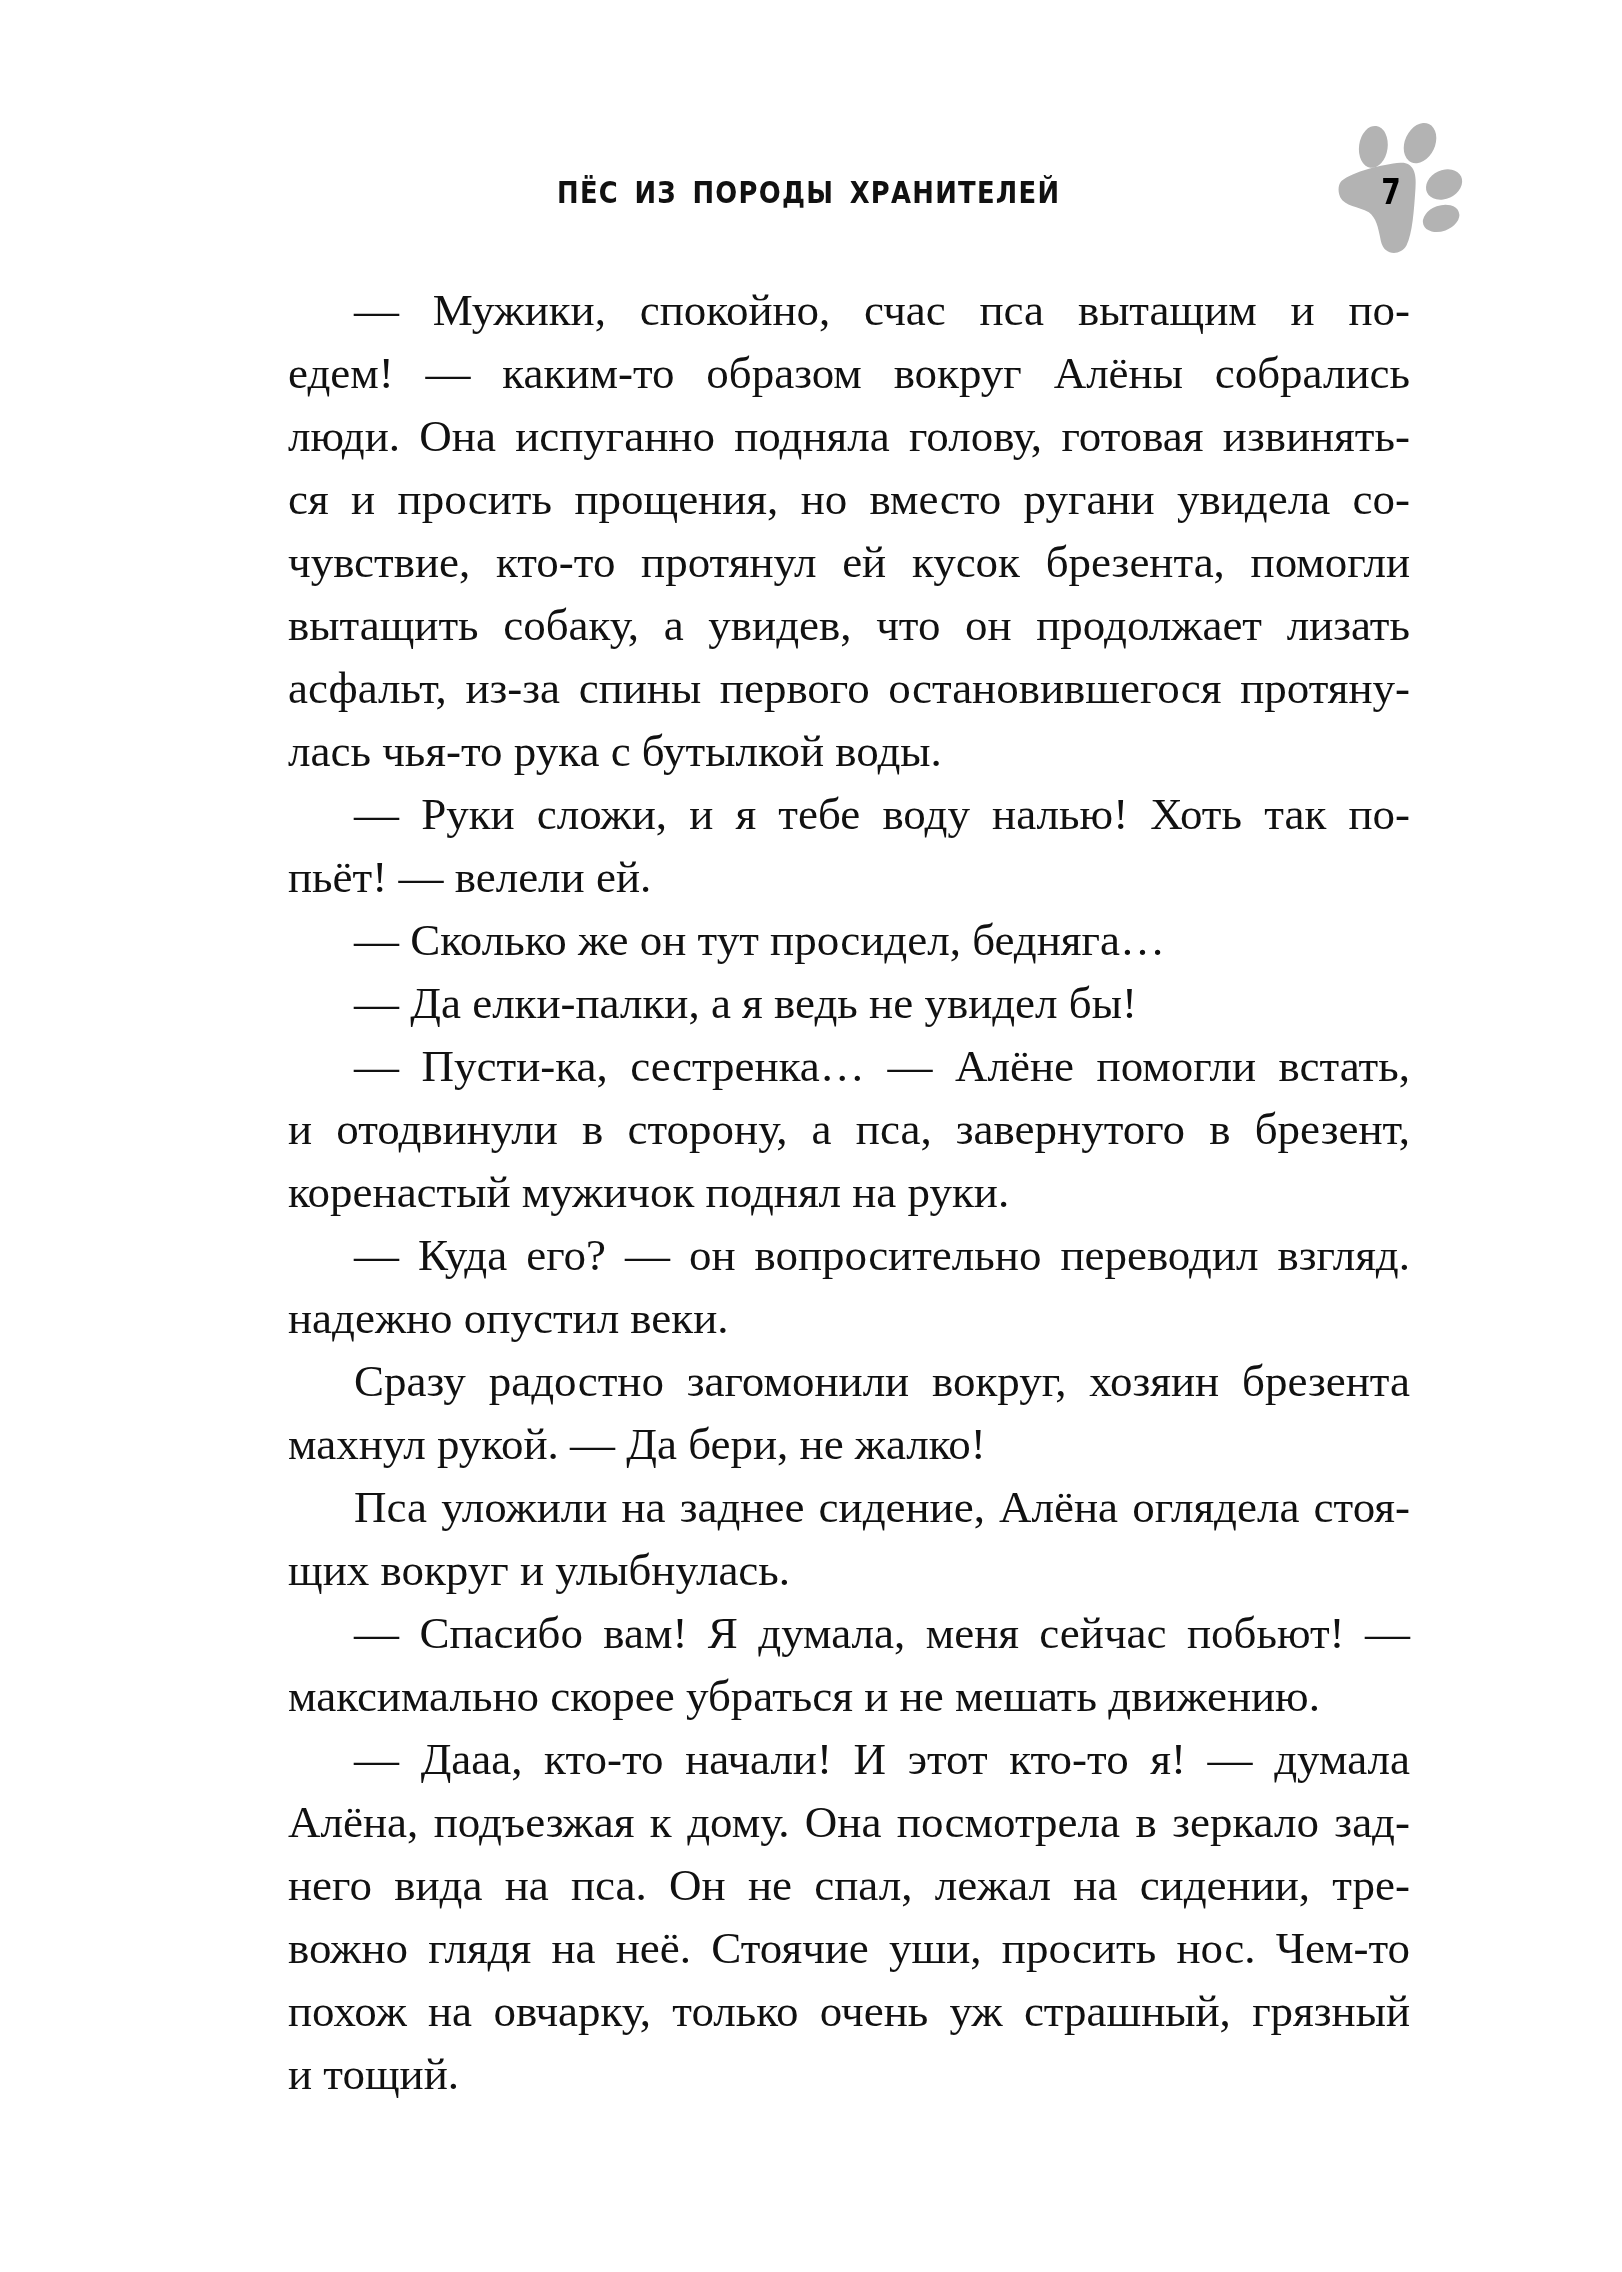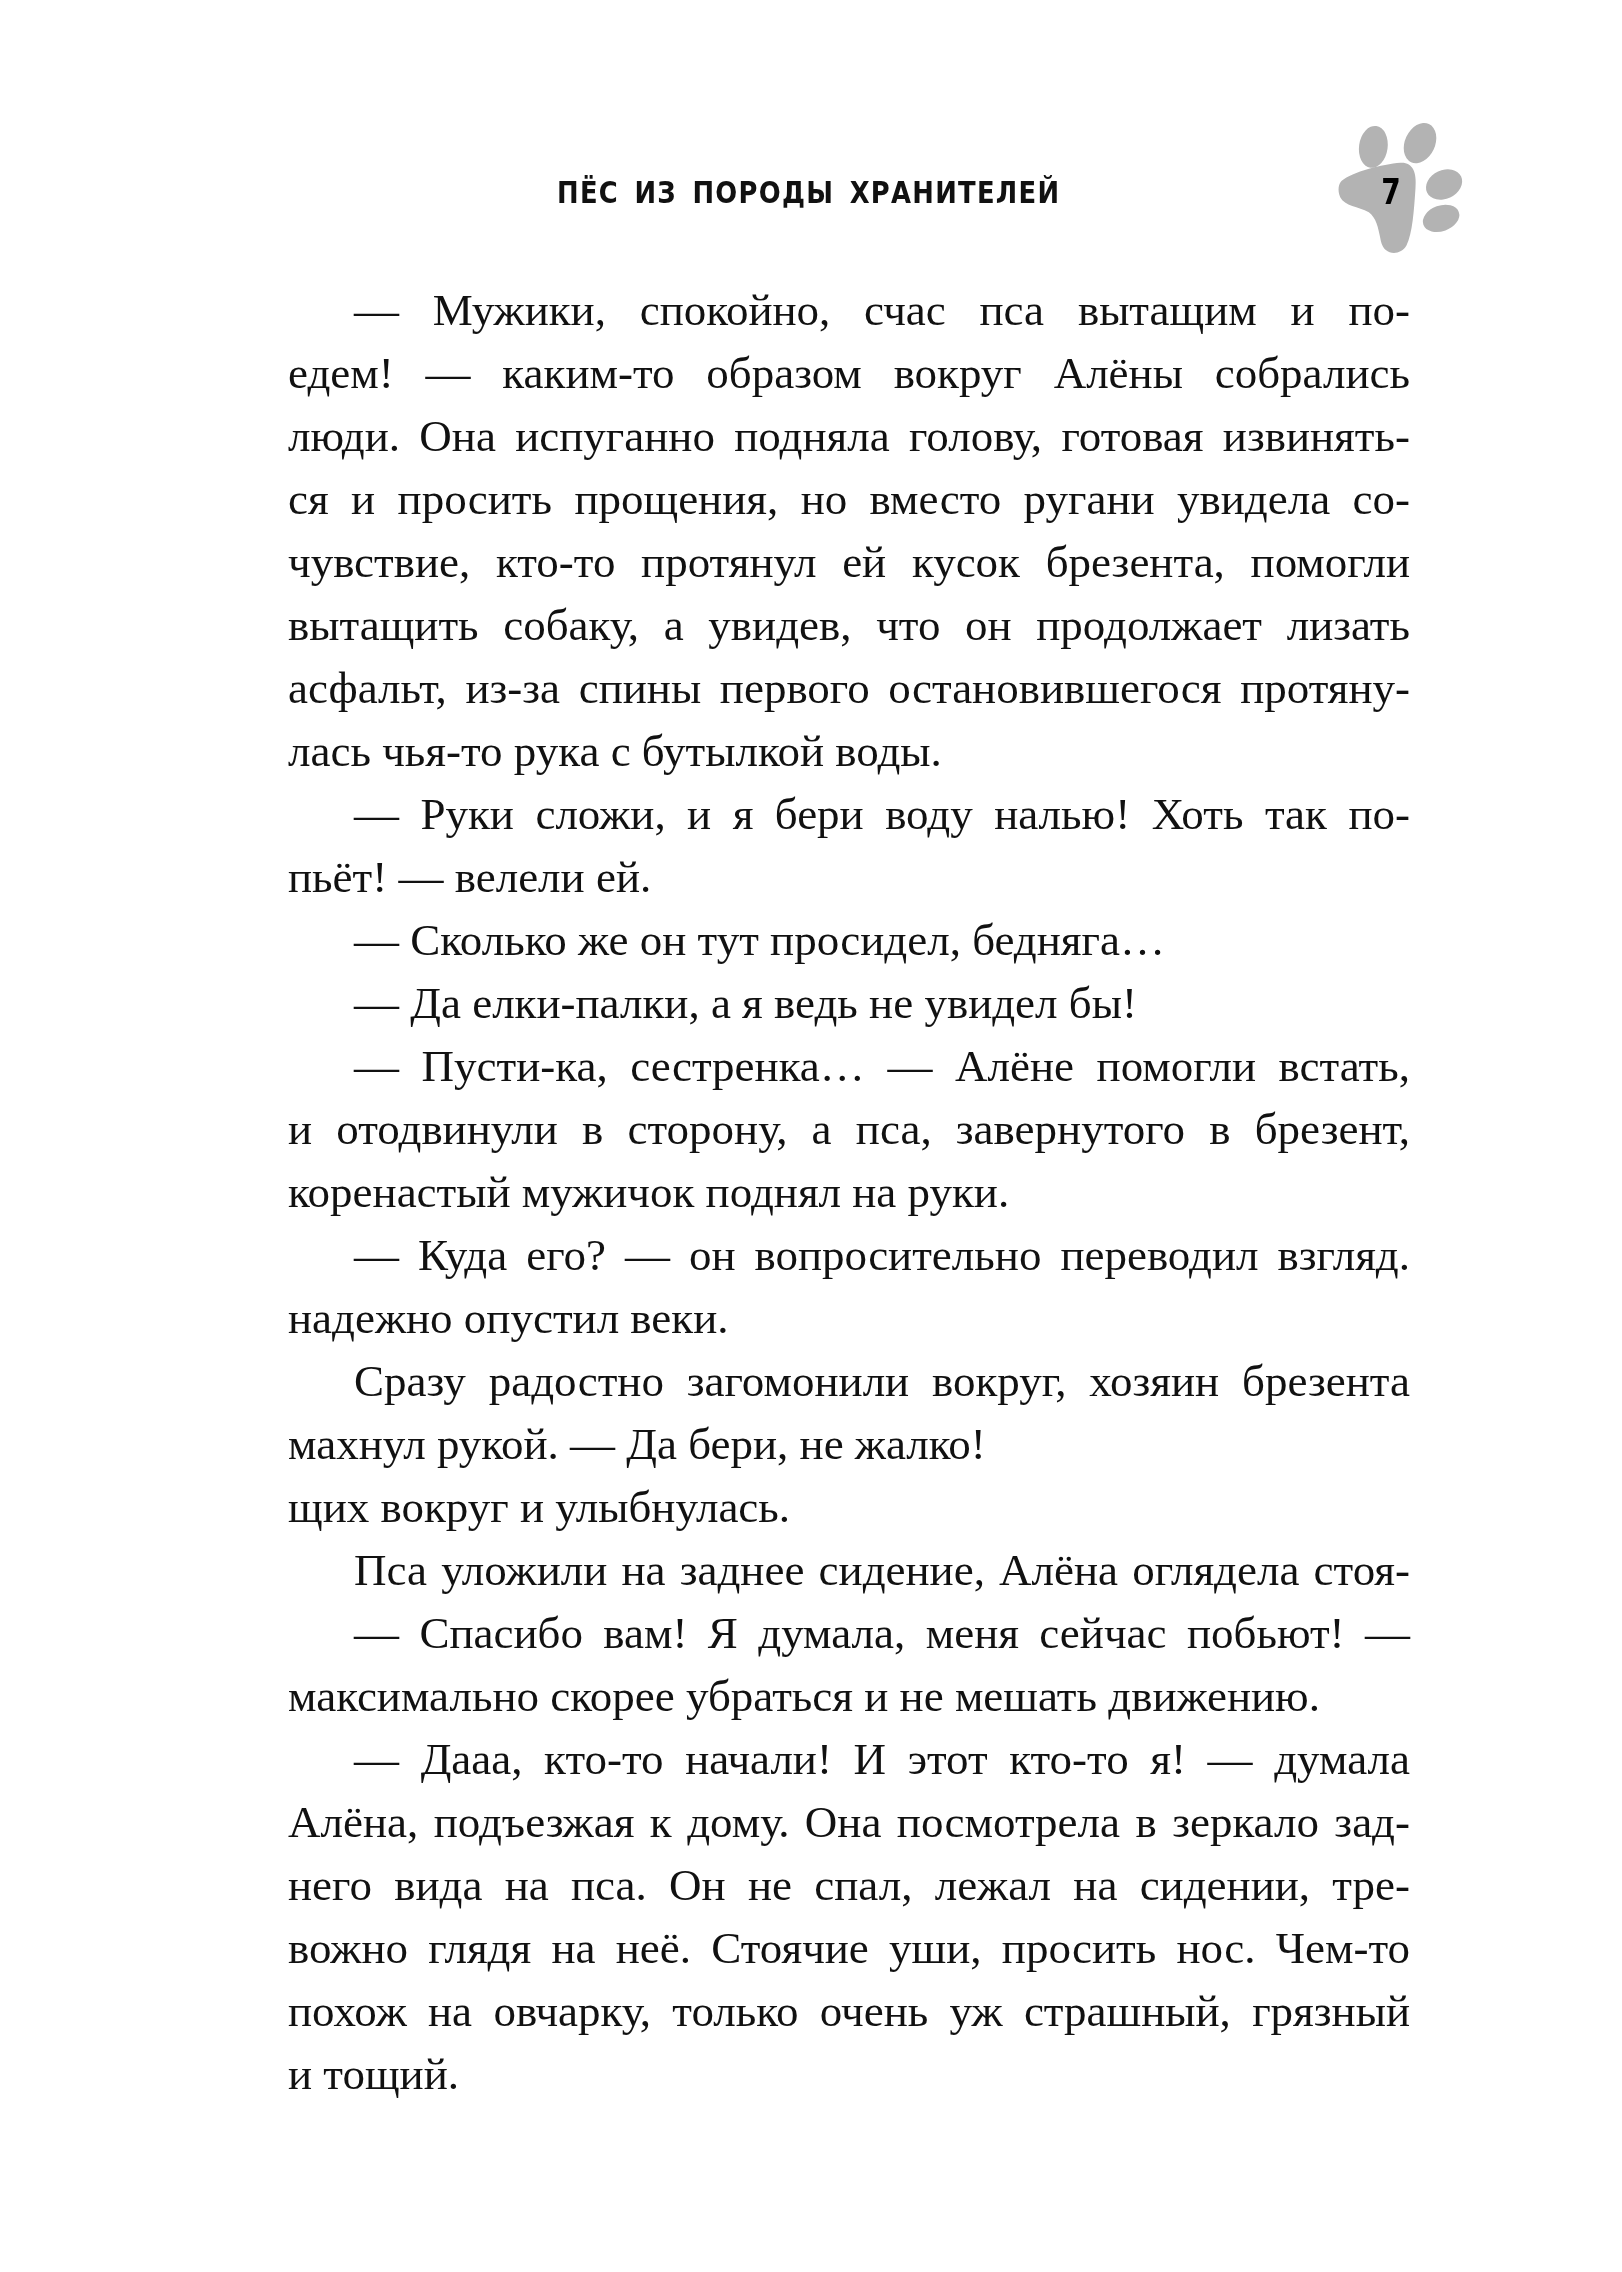--- a/index.html
+++ b/index.html
@@ -45,33 +45,33 @@
 
 <div class="body-text" id="body-text">
     <span class="line indent">— Мужики, спокойно, счас пса вытащим и по-</span>
     <span class="line">едем! — каким-то образом вокруг Алёны собрались</span>
     <span class="line">люди. Она испуганно подняла голову, готовая извинять-</span>
     <span class="line">ся и просить прощения, но вместо ругани увидела со-</span>
     <span class="line">чувствие, кто-то протянул ей кусок брезента, помогли</span>
     <span class="line">вытащить собаку, а увидев, что он продолжает лизать</span>
     <span class="line">асфальт, из-за спины первого остановившегося протяну-</span>
     <span class="line last">лась чья-то рука с бутылкой воды.</span>
-    <span class="line indent">— Руки сложи, и я бери воду налью! Хоть так по-</span>
+    <span class="line indent">— Руки сложи, и я тебе воду налью! Хоть так по-</span>
     <span class="line last">пьёт! — велели ей.</span>
     <span class="line indent last">— Сколько же он тут просидел, бедняга…</span>
     <span class="line indent last">— Да елки-палки, а я ведь не увидел бы!</span>
     <span class="line indent">— Пусти-ка, сестренка… — Алёне помогли встать,</span>
     <span class="line">и отодвинули в сторону, а пса, завернутого в брезент,</span>
     <span class="line last">коренастый мужичок поднял на руки.</span>
     <span class="line indent">— Куда его? — он вопросительно переводил взгляд.</span>
     <span class="line last">надежно опустил веки.</span>
     <span class="line indent">Сразу радостно загомонили вокруг, хозяин брезента</span>
     <span class="line last">махнул рукой. — Да бери, не жалко!</span>
+    <span class="line indent">Пса уложили на заднее сидение, Алёна оглядела стоя-</span>
     <span class="line last">щих вокруг и улыбнулась.</span>
-    <span class="line indent">Пса уложили на заднее сидение, Алёна оглядела стоя-</span>
     <span class="line indent">— Спасибо вам! Я думала, меня сейчас побьют! —</span>
     <span class="line last">максимально скорее убраться и не мешать движению.</span>
     <span class="line indent">— Дааа, кто-то начали! И этот кто-то я! — думала</span>
     <span class="line">Алёна, подъезжая к дому. Она посмотрела в зеркало зад-</span>
     <span class="line">него вида на пса. Он не спал, лежал на сидении, тре-</span>
     <span class="line">вожно глядя на неё. Стоячие уши, просить нос. Чем-то</span>
     <span class="line">похож на овчарку, только очень уж страшный, грязный</span>
     <span class="line last">и тощий.</span>
   </div>
 

